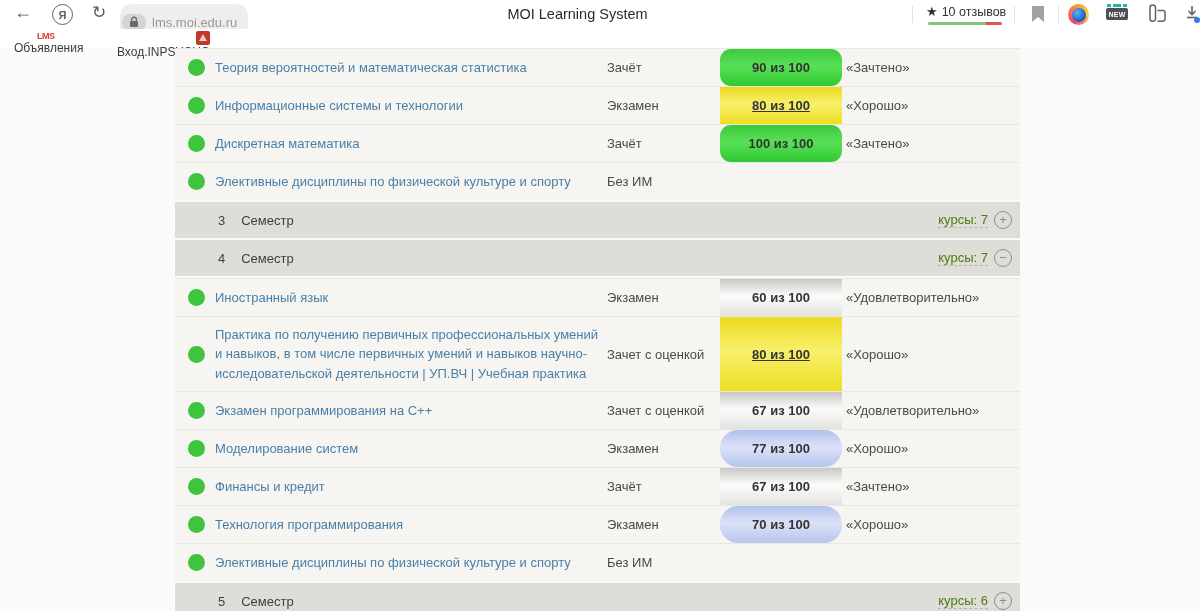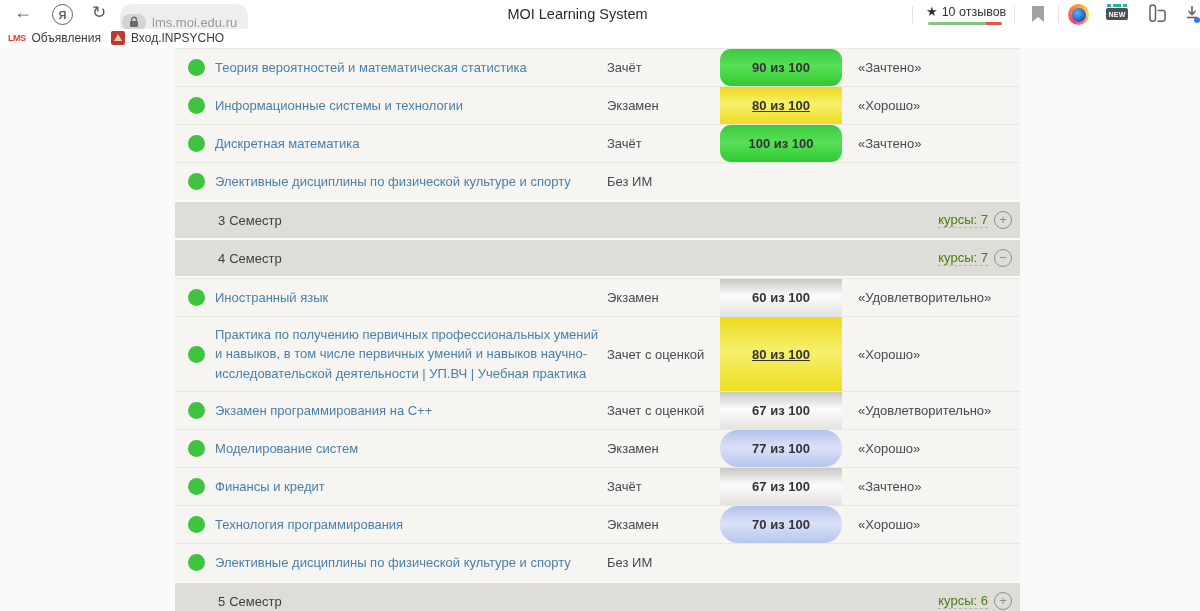--- a/index.html
+++ b/index.html
@@ -37,21 +37,21 @@
   .newbadge{left:1106px;top:4px;width:22px;cursor:pointer;}
   .newtop{height:3px;width:20px;margin:0 auto 1px;
     background:linear-gradient(90deg,#29b3a4 0 4px,transparent 4px 6px,#29b3a4 6px 14px,transparent 14px 16px,#29b3a4 16px 20px);}
   .newbox{width:22px;height:12px;background:#4d5055;color:#fff;font-size:7px;font-weight:bold;
     display:flex;align-items:center;justify-content:center;border-radius:2px;letter-spacing:.2px;}
   .shapeicon{left:1146px;top:4px;cursor:pointer;}
   .dl{left:1185px;top:5px;cursor:pointer;}
   .dldot{position:absolute;left:9px;top:12px;width:6px;height:6px;border-radius:50%;background:var(--download-dot);}
   
   .bookmarks{position:absolute;top:29px;left:0;width:1200px;height:19px;background:#fff;}
-  .bm{position:absolute;display:flex;align-items:center;cursor:pointer;}
+  .bm{position:absolute;display:flex;align-items:center;cursor:pointer;flex-direction:column;}
   .bm-label{font-size:12px;color:#3c3c3c;margin-left:6px;}
   .lms-ico{font-size:9px;font-weight:bold;color:#e03a30;letter-spacing:-0.5px;}
   .emblem{width:14px;height:14px;background:#c0392b;border-radius:2px;position:relative;}
   .emblem:after{content:"";position:absolute;left:3px;top:3px;border-left:4px solid transparent;
     border-right:4px solid transparent;border-bottom:7px solid #efc9c4;}
   
   .grades{position:absolute;top:48px;left:175px;width:845px;}
   .row{display:flex;align-items:center;background:var(--row-bg);}
   .course{min-height:37px;border-top:1px solid #e9e7e2;}
   .course.tall{min-height:74px;}
@@ -60,24 +60,24 @@
   .ctitle{flex:0 0 392px;color:var(--link);font-size:13px;line-height:1.5;text-decoration:none;
     cursor:pointer;padding:6px 0;}
   .control{flex:0 0 113px;font-size:13px;color:#4a4a4a;}
   .badgecol{flex:0 0 122px;align-self:stretch;display:flex;}
   .badge{flex:1;display:flex;align-items:center;justify-content:center;
     font-size:13px;font-weight:bold;color:#333;}
   .b-green {background:linear-gradient(180deg,#3cc93c,#58e058 46%,var(--badge-green));border-radius:11px;}
   .b-yellow{background:linear-gradient(180deg,#eeda1e,#f7f06e 46%,var(--badge-yellow));text-decoration:underline;}
   .b-gray  {background:linear-gradient(180deg,#c8c8c6,#fcfcfb 46%,var(--badge-gray));}
   .b-blue  {background:linear-gradient(180deg,#b2c1eb,#dbe1f7 46%,var(--badge-blue));border-radius:18px;}
-  .grade{flex:1;padding-left:16px;font-size:13px;color:#4a4a4a;}
+  .grade{flex:1;padding-left:4px;font-size:13px;color:#4a4a4a;}
   .sem{height:36px;margin:2px 0;background:var(--sem-bg);}
   .semnum{margin-left:43px;font-size:13px;color:#3e3e3e;}
-  .semlabel{margin-left:4px;font-size:13px;color:#3e3e3e;}
+  .semlabel{margin-left:16px;font-size:13px;color:#3e3e3e;}
   .spacer{flex:1;}
   .courseslink{font-size:13px;color:#4d7c0f;text-decoration:none;
     border-bottom:1px dashed #b6b4ac;cursor:pointer;}
   .toggle{flex:0 0 16px;width:16px;height:16px;border:1px solid #8f8e88;border-radius:50%;
     color:#8f8e88;font-size:13px;line-height:15px;text-align:center;margin:0 8px 0 6px;cursor:pointer;}
 </style>
 </head>
 <body>
 
 <div class="chrome">

